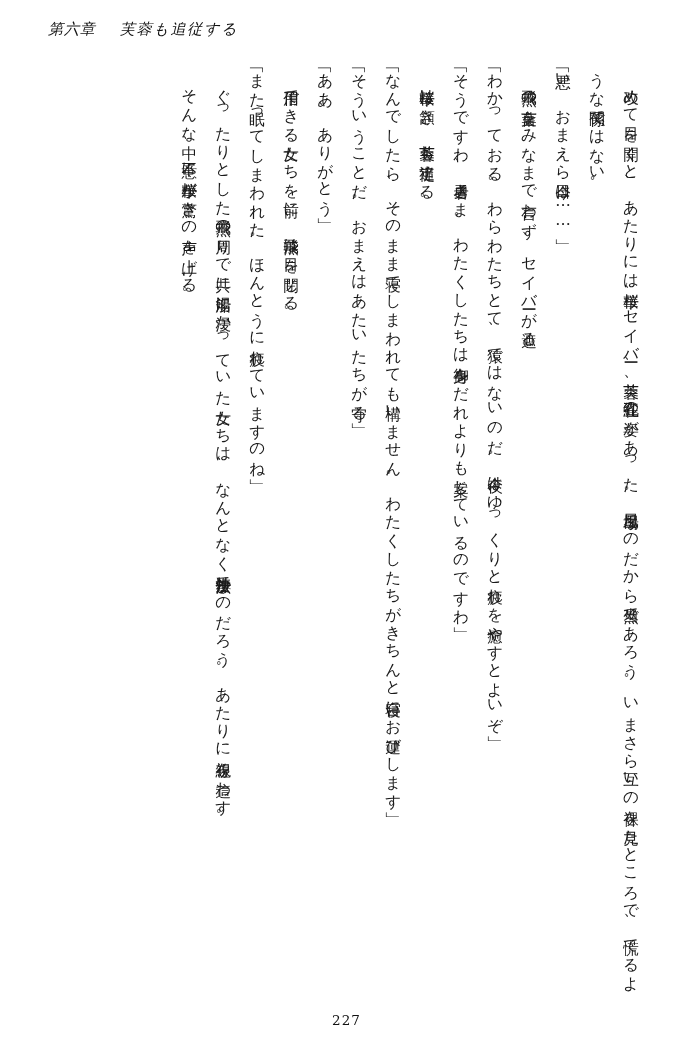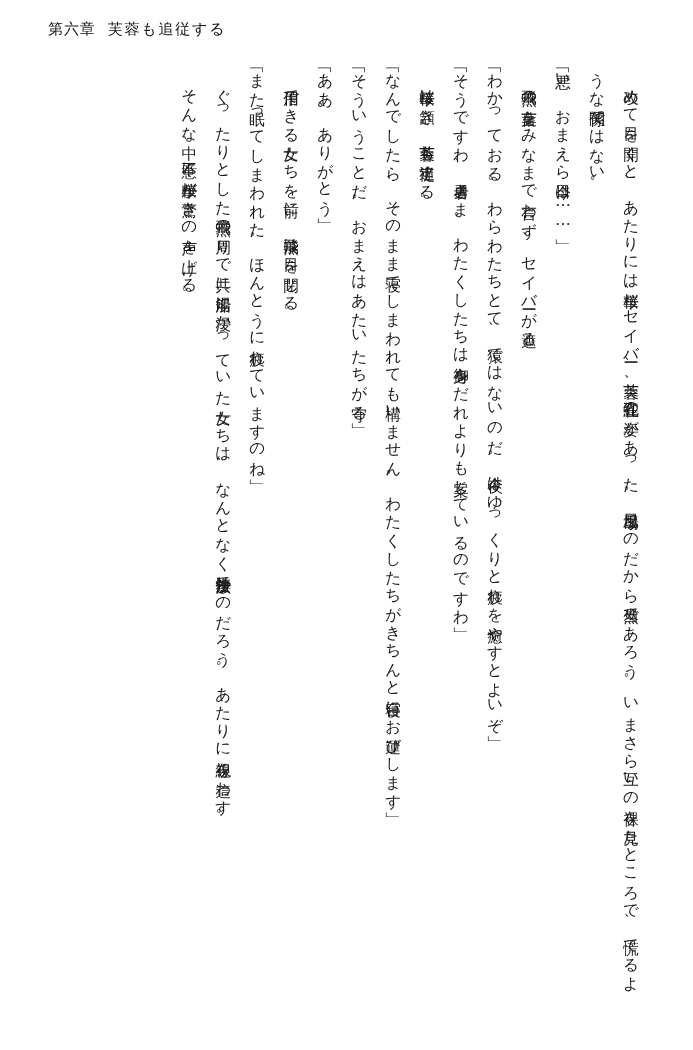--- a/index.html
+++ b/index.html
@@ -27,25 +27,26 @@
 
   
   .header {
     position: absolute;
     top: 16px;
     left: 48px;
     right: 48px;
     height: 26px;
     display: flex;
     align-items: center;
-    gap: 12px;
+    gap: 24px;
     font-size: 15px;
     letter-spacing: 0.06em;
     color: #111;
     white-space: nowrap;
+    font-style: italic;
   }
   .header .chapter-no { font-size: 15px; }
   .header .chapter-title { font-size: 15px; letter-spacing: 0.12em; }
 
   
   .body-text {
     position: absolute;
     top: 62px;
     right: 46px;
     left: 46px;
@@ -99,14 +100,15 @@
     <p class="indent">桜華は頷き、芙蓉も追従する。</p>
     <p>「なんでしたら、そのまま寝てしまわれても構いません。わたくしたちがきちんと寝台にお運びします」</p>
     <p>「そういうことだ。おまえはあたいたちが守る」</p>
     <p>「ああ、ありがとう」</p>
     <p class="indent">信用できる女たちを前に、飛燕は目を閉じる。</p>
     <p>「また眠ってしまわれた。ほんとうに疲れていますのね」</p>
     <p class="indent">ぐったりとした飛燕の周りで共に湯船に浸かっていた女たちは、なんとなく手持無沙汰なのだろう。あたりに視線を這わす。</p>
     <p class="indent">そんな中、不意に桜華が驚きの声を上げる。</p>
   </div>
 
+  <div class="page-number">227</div>
 
 </div>
 
 </body></html>

